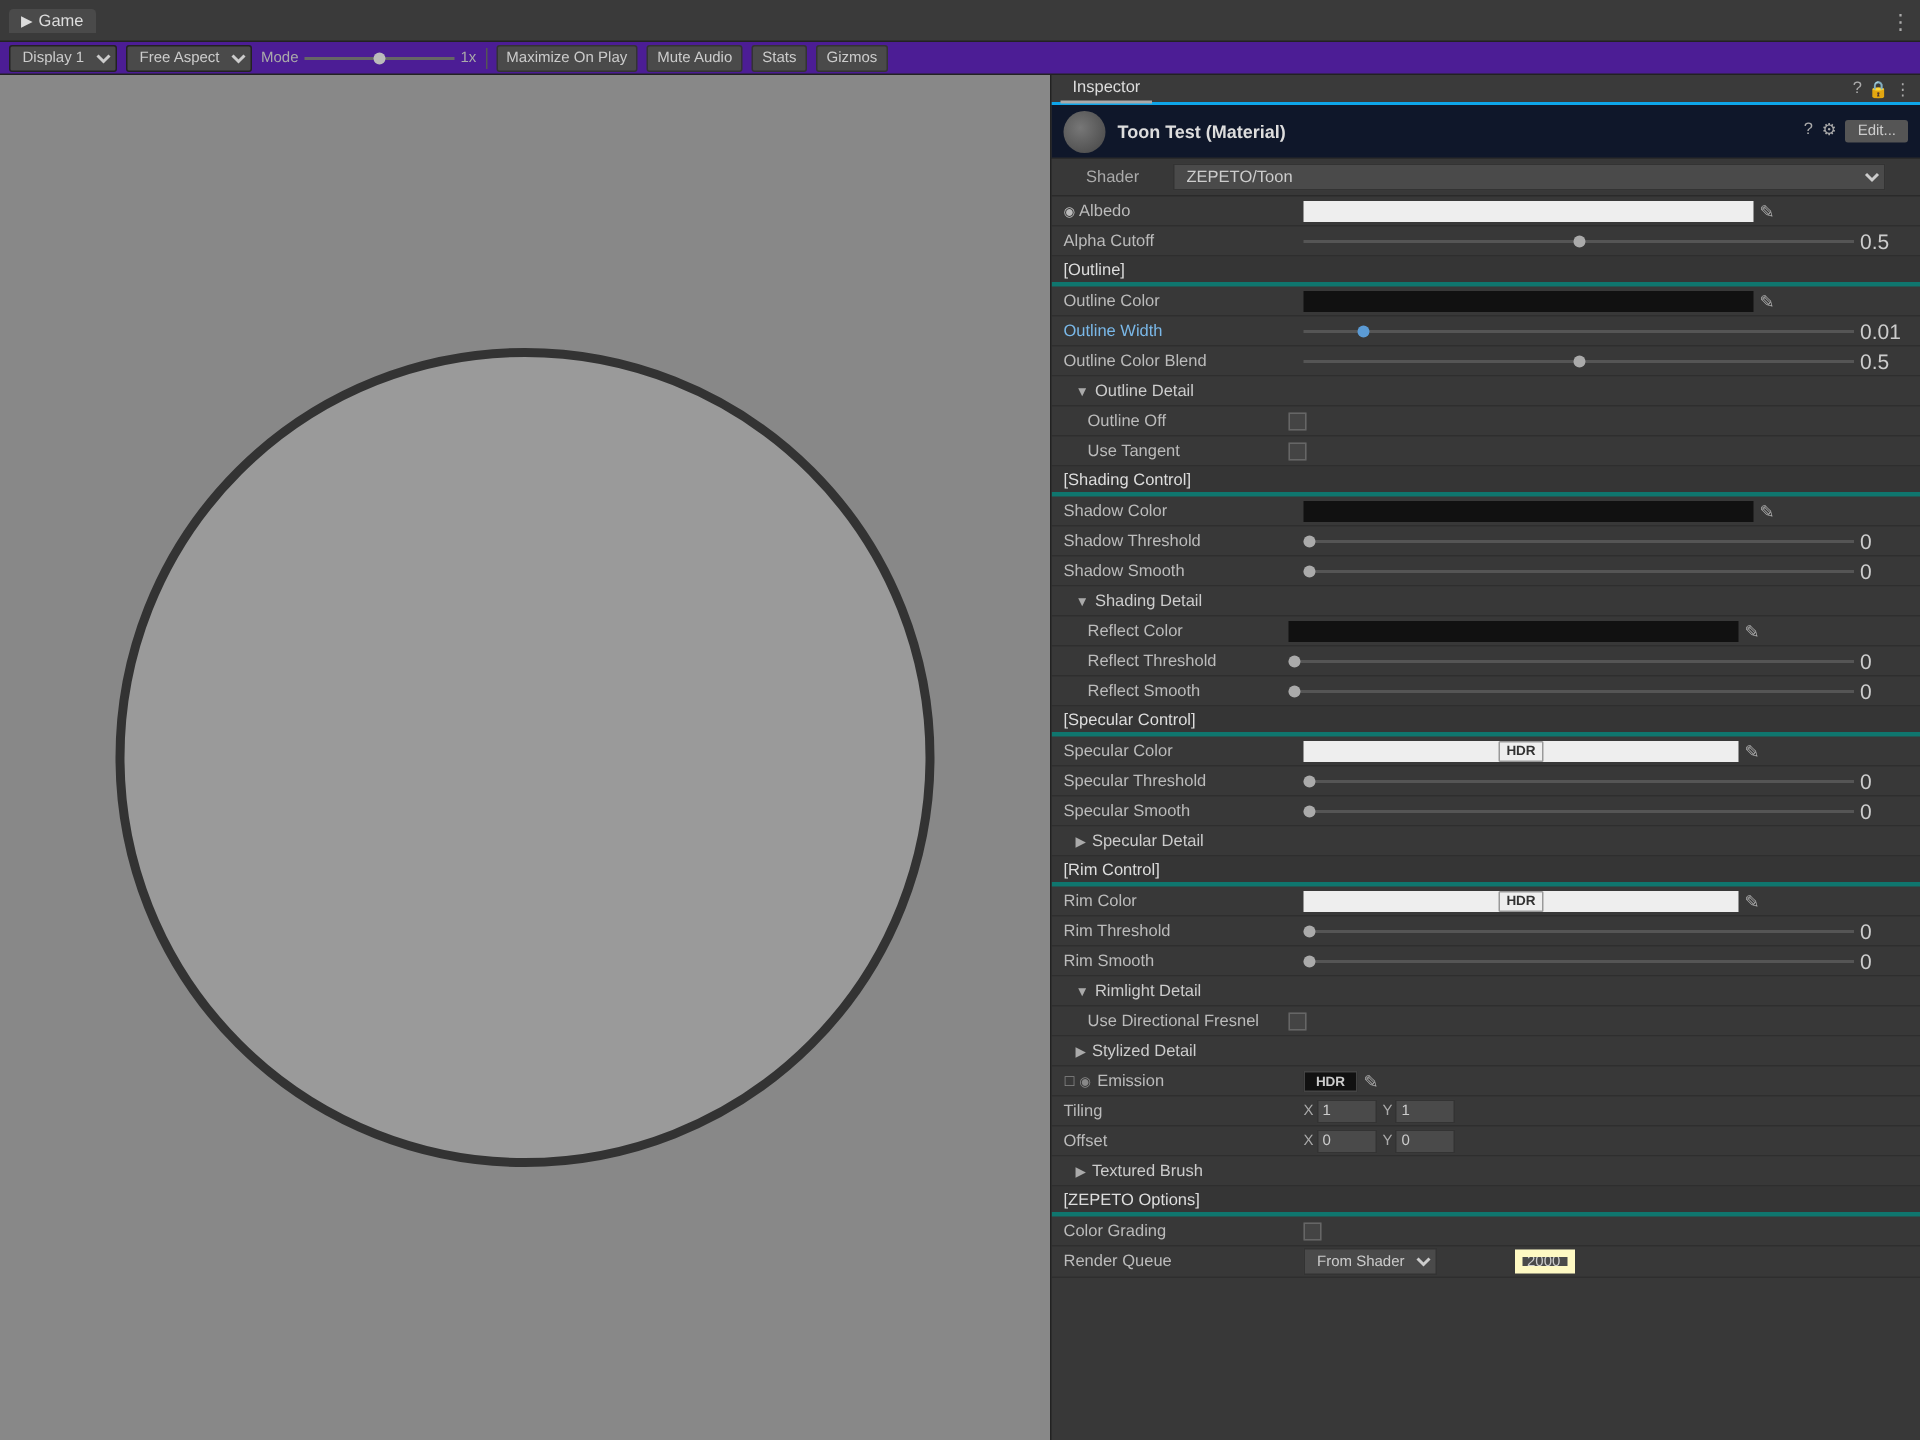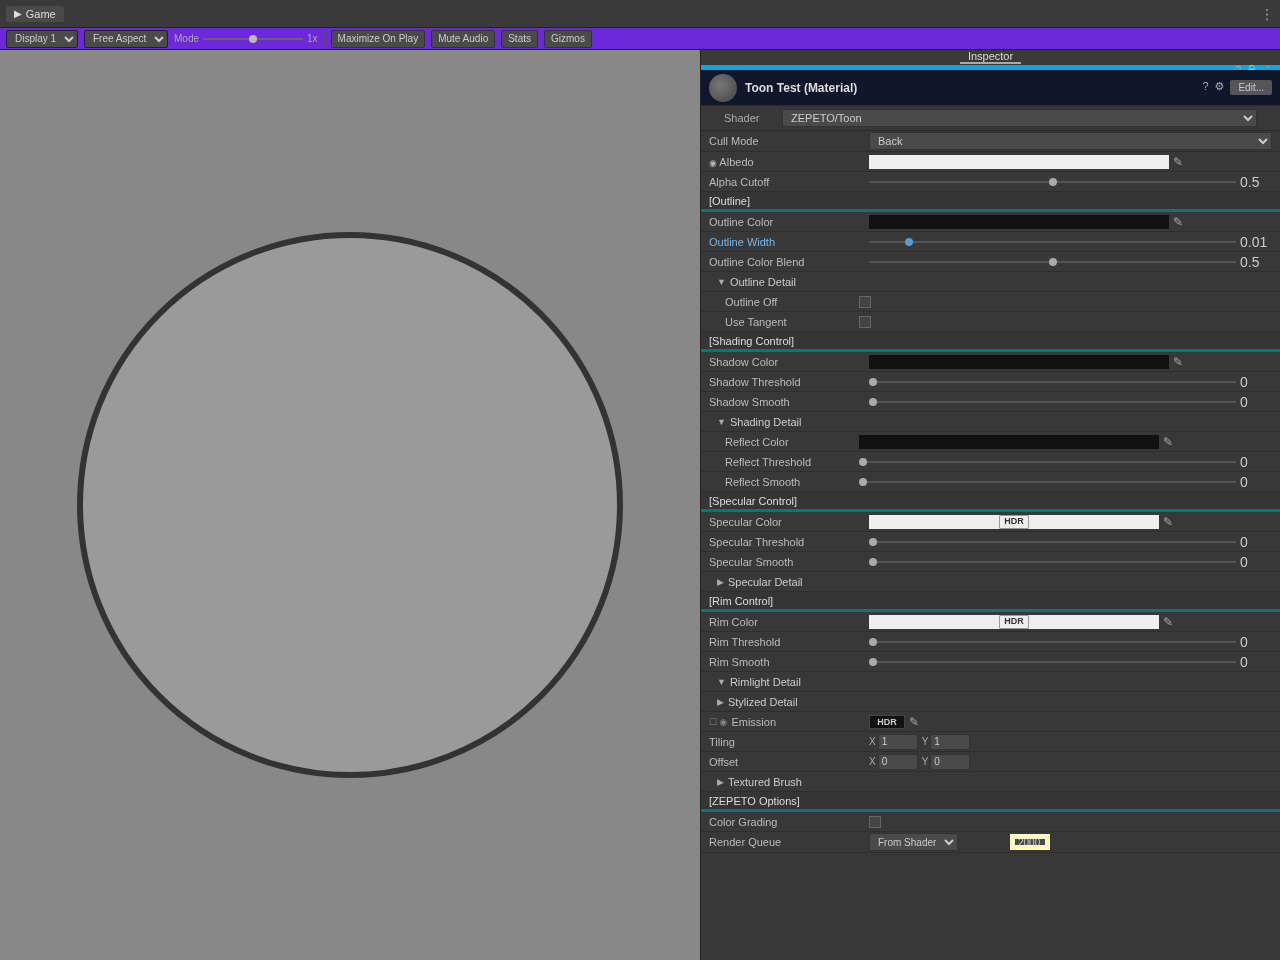--- a/index.html
+++ b/index.html
@@ -41,21 +41,21 @@
       color: #aaa;
       font-size: 14px;
       cursor: pointer;
     }
 
     
     .toolbar {
       display: flex;
       align-items: center;
       height: 22px;
-      background: #6d28d9;
+      background: #4c1d95;
       border-bottom: 1px solid #222;
       padding: 0 6px;
       gap: 6px;
       flex-shrink: 0;
     }
     .toolbar select, .toolbar .dropdown {
       background: #4a4a4a;
       border: 1px solid #222;
       color: #ccc;
       font-size: 10px;
@@ -130,24 +130,23 @@
       overflow: hidden;
       border-left: 1px solid #222;
     }
 
     
     .inspector-header {
       display: flex;
       align-items: center;
       height: 20px;
       background: #3a3a3a;
-      border-bottom: 5px solid #0ea5e9;
+      border-bottom: 2px solid #0ea5e9;
       padding: 0 6px;
       flex-shrink: 0;
-      flex-direction: column;
     }
     .inspector-tab {
       display: flex;
       align-items: center;
       gap: 4px;
       padding: 0 8px;
       height: 20px;
       border-bottom: 2px solid #aaa;
       color: #ddd;
       font-size: 11px;
@@ -482,28 +481,20 @@
 
     <div class="shader-row">
       <span class="shader-label">Shader</span>
       <select class="shader-select">
         <option>ZEPETO/Toon</option>
       </select>
     </div>
 
     <div class="inspector-content">
 
-      <div class="prop-row">
-        <span class="prop-label">Cull Mode</span>
-        <div class="prop-value">
-          <select class="cull-select">
-            <option>Back</option>
-          </select>
-        </div>
-      </div>
 
       <div class="prop-row">
         <span class="prop-label">
           <span style="font-size:9px;">◉ </span><span>Albedo</span>
         </span>
         <div class="prop-value">
           <div class="color-swatch color-swatch-white" style="width:40px;"></div>
           <span class="edit-icon">✎</span>
         </div>
       </div>
@@ -684,20 +675,26 @@
           <span class="slider-value">0</span>
         </div>
       </div>
 
       <div class="sub-section-header">
         <span class="toggle-arrow">▼</span>
         <span>Rimlight Detail</span>
       </div>
 
 
+      <div class="prop-row">
+        <span class="prop-label-indent">Use Directional Fresnel</span>
+        <div class="prop-value">
+          <div class="checkbox"></div>
+        </div>
+      </div>
 
       <div class="sub-section-header">
         <span class="toggle-arrow">▶</span>
         <span>Stylized Detail</span>
       </div>
 
       <div class="prop-row emission-row">
         <span class="prop-label">
           <span style="font-size:9px; color:#888;">☐ ◉ </span>
             <span>Emission</span>

